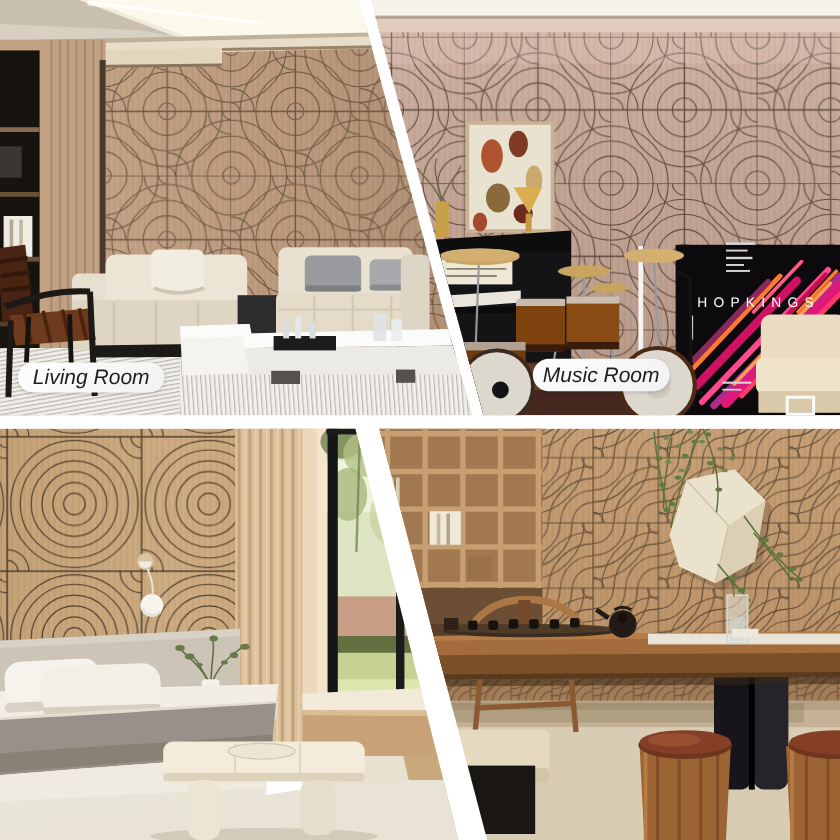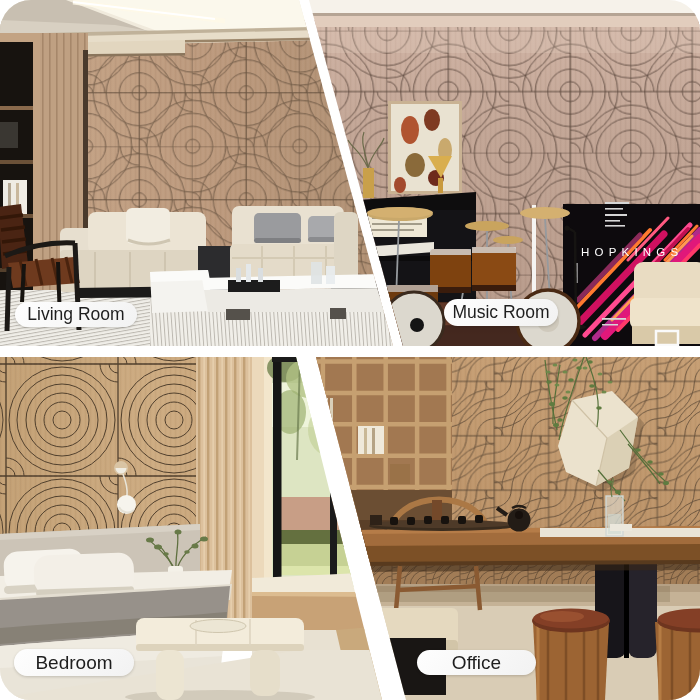--- a/index.html
+++ b/index.html
@@ -1,17 +1,17 @@
 <!DOCTYPE html>
 <html><head>
 <meta charset="utf-8">
 <style>
 html,body{margin:0;padding:0;background:#fff;}
-#stage{position:relative;width:700px;height:700px;overflow:hidden;background:#fff;font-family:"Liberation Sans",sans-serif;border-radius:31px;}
-.pill{position:absolute;background:linear-gradient(135deg,#fefefe,#f2f2f2);border-radius:14px;display:flex;align-items:center;justify-content:center;color:#1e1e1e;box-shadow:0 1px 3px rgba(0,0,0,.18);}
+#stage{position:relative;width:700px;height:700px;overflow:hidden;background:#fff;font-family:"Liberation Sans",sans-serif;}
+.pill{position:absolute;background:linear-gradient(135deg,#fefefe,#f2f2f2);border-radius:14px;display:flex;align-items:center;justify-content:center;color:#1e1e1e;box-shadow:0 1px 3px rgba(0,0,0,.18);font-style:italic;}
 </style>
 </head>
 <body>
 <div id="stage">
 <svg width="700" height="700" viewBox="0 0 700 700">
 <defs>
 
 <pattern id="pLiv" width="107" height="107" patternUnits="userSpaceOnUse" patternTransform="translate(85.7,39.3)">
   <g fill="none" stroke="#574433" stroke-width="0.9">
     <path d="M53.5 0V107M0 53.5H107M0 0H107V107" stroke-width="1.1"></path>
@@ -565,15 +565,13 @@
     <polygon points="655,622 700,622 700,700 659,700" fill="#9c6433"></polygon>
     <path d="M672 624v76M690 624v76" stroke="#7e4e26" stroke-width="2.5"></path>
     <path d="M660 623v77" stroke="#b57c44" stroke-width="3"></path>
     <ellipse cx="699" cy="621" rx="42" ry="11.5" fill="#6e351f"></ellipse>
     <ellipse cx="699" cy="618.5" rx="41" ry="10" fill="#843f26"></ellipse>
   </g>
 </g>
 </svg>
 <div class="pill" style="left:15px;top:302px;width:122px;height:25px;font-size:17.5px;">Living Room</div>
 <div class="pill" style="left:444px;top:299px;width:114px;height:27px;font-size:17.5px;">Music Room</div>
-<div class="pill" style="left:14px;top:649px;width:120px;height:27px;font-size:19px;">Bedroom</div>
-<div class="pill" style="left:417px;top:650px;width:119px;height:25px;font-size:19px;">Office</div>
 </div>
 
 </body></html>

